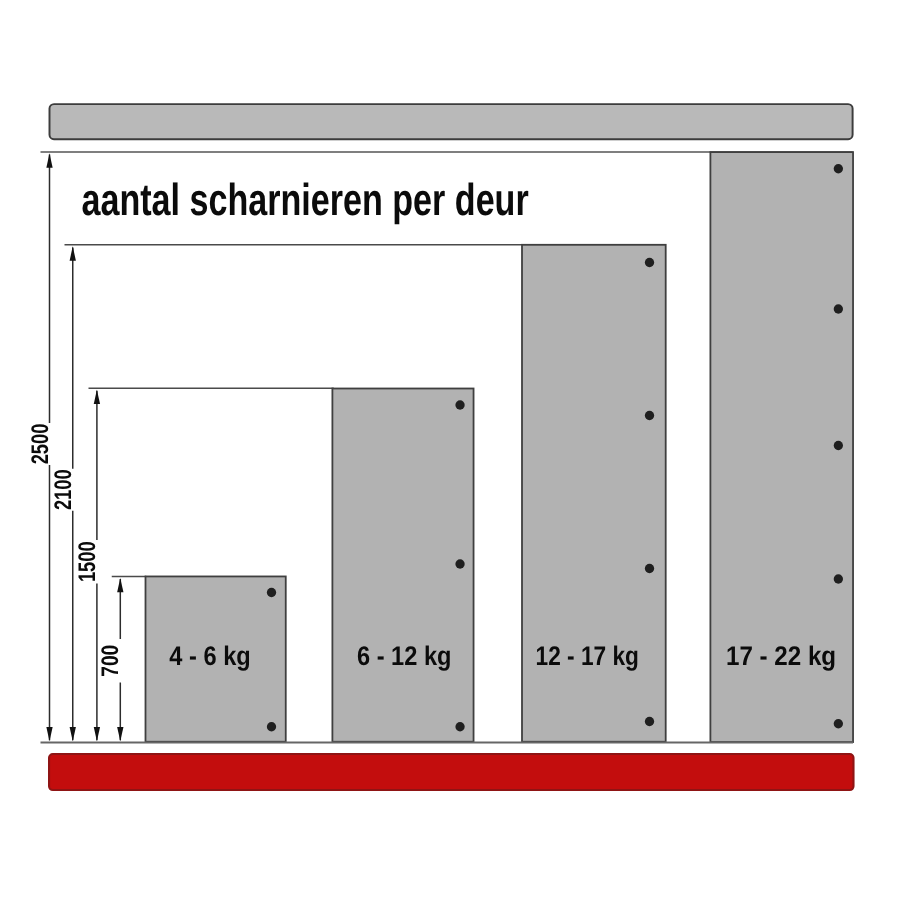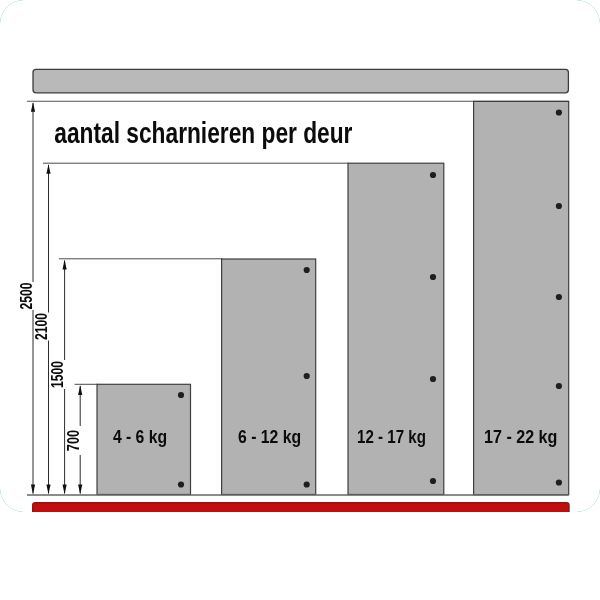--- a/index.html
+++ b/index.html
@@ -1,16 +1,16 @@
 <!DOCTYPE html>
 <html><head>
 <meta charset="utf-8">
 <style>
   html,body{margin:0;padding:0;background:#ffffff;}
-  .wrap{width:600px;height:512px;position:relative;background:#14b8a6;overflow:hidden;border-radius:24px;}
+  .wrap{width:600px;height:600px;position:relative;background:#14b8a6;overflow:hidden;}
   text{font-family:"Liberation Sans",sans-serif;font-weight:bold;fill:#0b0b0b;}
 </style>
 </head>
 <body>
 <div class="wrap">
 <svg width="600" height="600" viewBox="0 0 600 600" xmlns="http://www.w3.org/2000/svg">
 
   <rect x="0" y="0" width="600" height="600" fill="#ffffff"></rect>
 
   <g>

